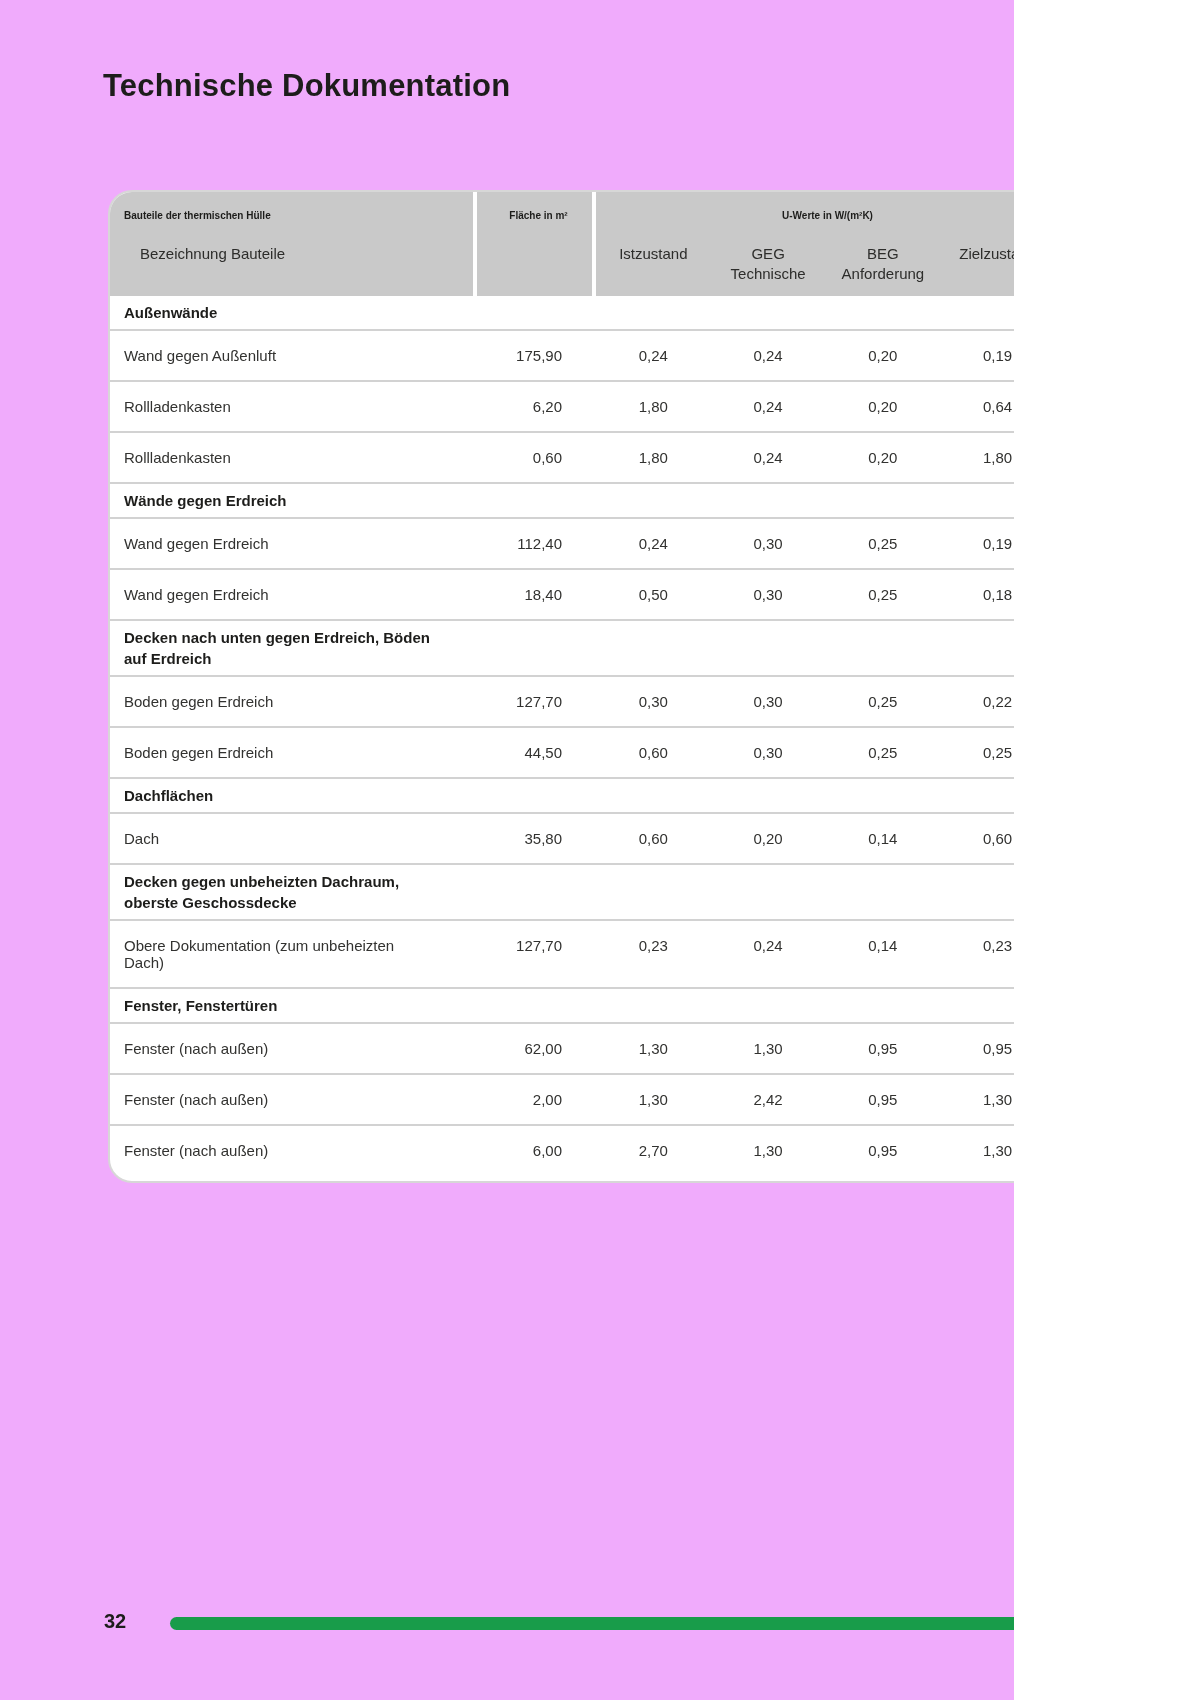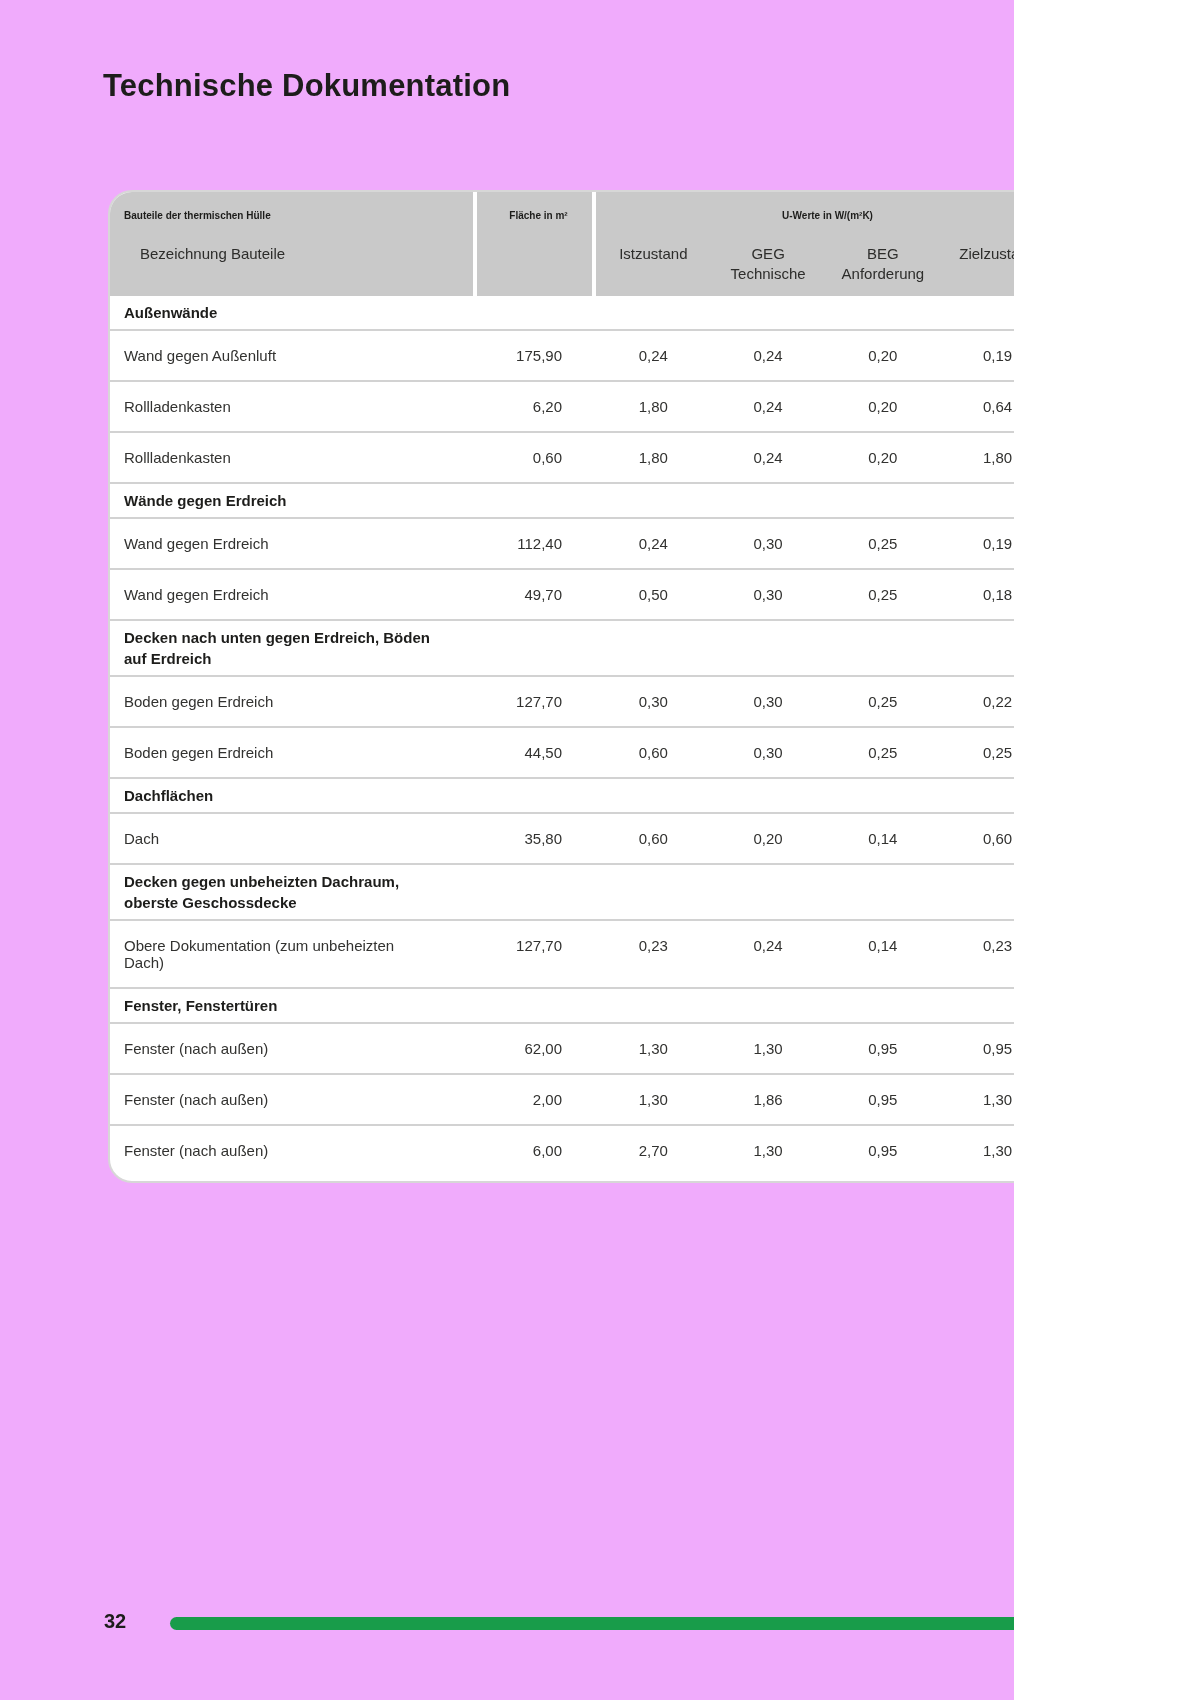--- a/index.html
+++ b/index.html
@@ -98,21 +98,21 @@
         <div class="row">
           <div class="label">Wand gegen Erdreich</div>
           <div class="num-flaeche">112,40</div>
           <div class="num">0,24</div>
           <div class="num">0,30</div>
           <div class="num">0,25</div>
           <div class="num">0,19</div>
         </div>
         <div class="row">
           <div class="label">Wand gegen Erdreich</div>
-          <div class="num-flaeche">49,70</div>
+          <div class="num-flaeche">18,40</div>
           <div class="num">0,50</div>
           <div class="num">0,30</div>
           <div class="num">0,25</div>
           <div class="num">0,18</div>
         </div>
         <div class="row section">
           <div class="label">Decken nach unten gegen Erdreich, Böden
 auf Erdreich</div>
         </div>
         <div class="row">
@@ -163,21 +163,21 @@
           <div class="num-flaeche">62,00</div>
           <div class="num">1,30</div>
           <div class="num">1,30</div>
           <div class="num">0,95</div>
           <div class="num">0,95</div>
         </div>
         <div class="row">
           <div class="label">Fenster (nach außen)</div>
           <div class="num-flaeche">2,00</div>
           <div class="num">1,30</div>
-          <div class="num">1,86</div>
+          <div class="num">2,42</div>
           <div class="num">0,95</div>
           <div class="num">1,30</div>
         </div>
         <div class="row">
           <div class="label">Fenster (nach außen)</div>
           <div class="num-flaeche">6,00</div>
           <div class="num">2,70</div>
           <div class="num">1,30</div>
           <div class="num">0,95</div>
           <div class="num">1,30</div>

